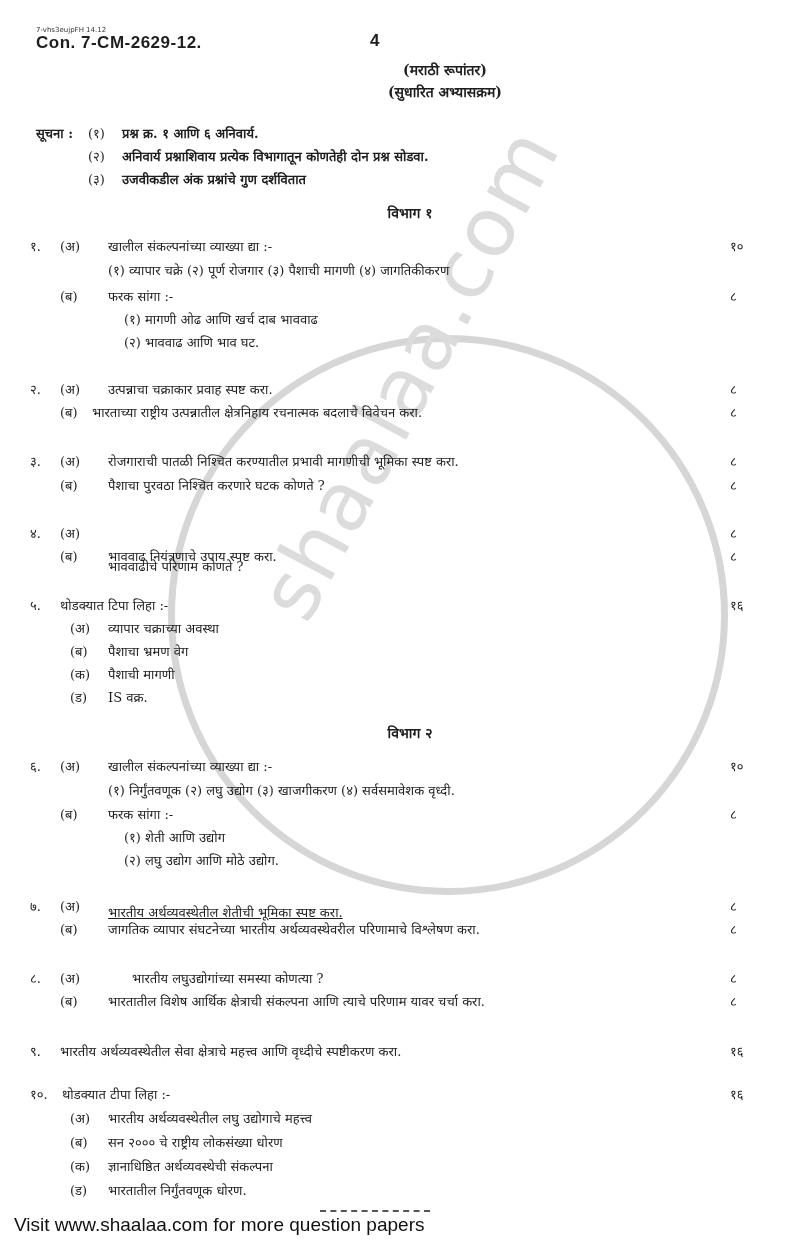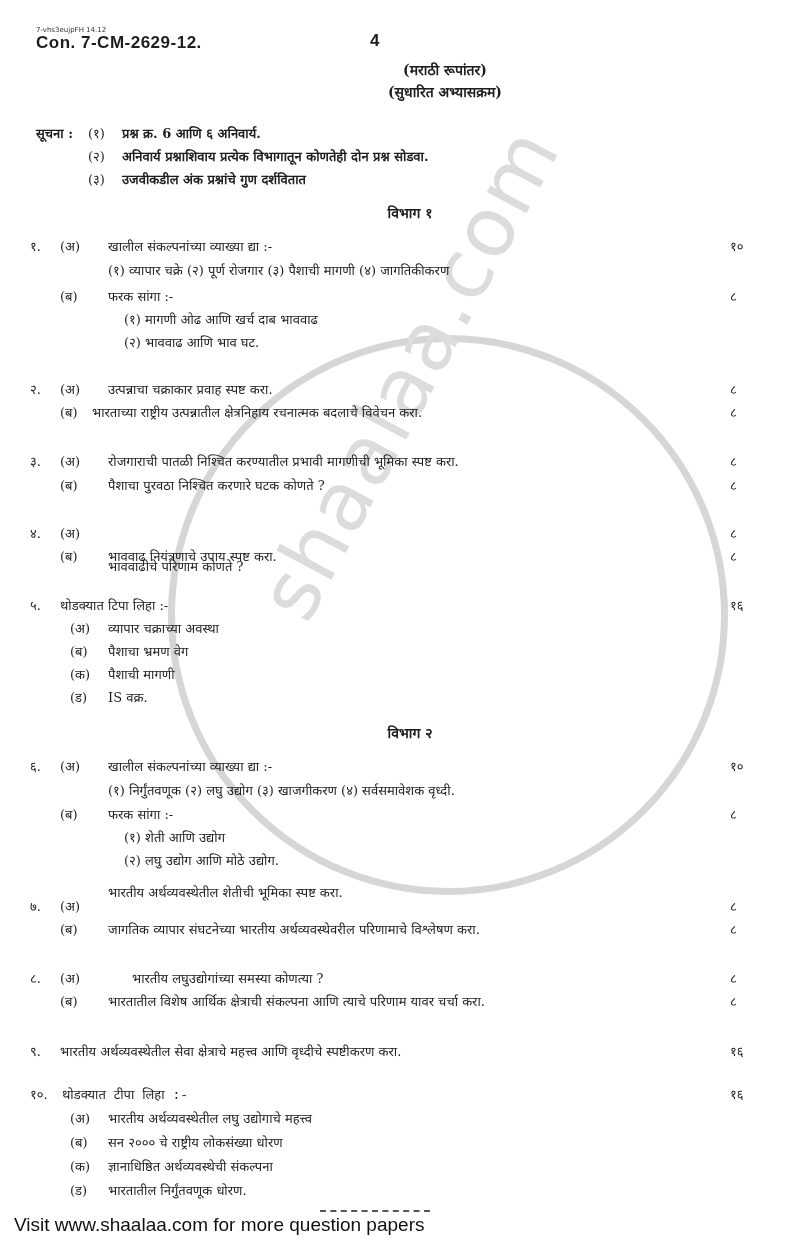--- a/index.html
+++ b/index.html
@@ -42,21 +42,21 @@
   <div class="code-small">7-vhs3eujpFH 14.12</div>
   <div class="code">Con. 7-CM-2629-12.</div>
   <div class="page-no">4</div>
   <div class="subtitle sub1">(मराठी रूपांतर)</div>
   <div class="subtitle sub2">(सुधारित अभ्यासक्रम)</div>
 </div>
 
 <div>
   <div class="line bold" style="left:36px; top:124px;">सूचना :</div>
   <div class="line" style="left:88px; top:124px;">(१)</div>
-  <div class="line bold" style="left:122px; top:124px;">प्रश्न क्र. 6 आणि ६ अनिवार्य.</div>
+  <div class="line bold" style="left:122px; top:124px;">प्रश्न क्र. १ आणि ६ अनिवार्य.</div>
   <div class="line" style="left:88px; top:147px;">(२)</div>
   <div class="line bold" style="left:122px; top:147px;">अनिवार्य प्रश्नाशिवाय प्रत्येक विभागातून कोणतेही दोन प्रश्न सोडवा.</div>
   <div class="line" style="left:88px; top:170px;">(३)</div>
   <div class="line bold" style="left:122px; top:170px;">उजवीकडील अंक प्रश्नांचे गुण दर्शवितात</div>
 </div>
 
 <div class="section" style="top:203px;">विभाग १</div>
 
 <div>
   <div class="line" style="left:30px; top:237px;">१.</div>
@@ -126,21 +126,21 @@
   <div class="line" style="left:60px; top:805px;">(ब)</div>
   <div class="line" style="left:108px; top:805px;">फरक सांगा :-</div>
   <div class="marks" style="top:805px;">८</div>
   <div class="line" style="left:124px; top:828px;">(१)  शेती आणि उद्योग</div>
   <div class="line" style="left:124px; top:851px;">(२)  लघु उद्योग आणि मोठे उद्योग.</div>
 </div>
 
 <div>
   <div class="line" style="left:30px; top:897px;">७.</div>
   <div class="line" style="left:60px; top:897px;">(अ)</div>
-  <div class="line" style="left:108px; top:883px;">भारतीय अर्थव्यवस्थेतील शेतीची भूमिका स्पष्ट करा.</div>
+  <div class="line" style="left:108px; top:903px;text-decoration:underline;">भारतीय अर्थव्यवस्थेतील शेतीची भूमिका स्पष्ट करा.</div>
   <div class="marks" style="top:897px;">८</div>
   <div class="line" style="left:60px; top:920px;">(ब)</div>
   <div class="line" style="left:108px; top:920px;">जागतिक व्यापार संघटनेच्या भारतीय अर्थव्यवस्थेवरील परिणामाचे विश्लेषण करा.</div>
   <div class="marks" style="top:920px;">८</div>
 </div>
 
 <div>
   <div class="line" style="left:30px; top:969px;">८.</div>
   <div class="line" style="left:60px; top:969px;">(अ)</div>
   <div class="line" style="left:108px; top:969px;margin-left:24px;">भारतीय लघुउद्योगांच्या समस्या कोणत्या ?</div>
@@ -151,21 +151,21 @@
 </div>
 
 <div>
   <div class="line" style="left:30px; top:1042px;">९.</div>
   <div class="line" style="left:60px; top:1042px;">भारतीय अर्थव्यवस्थेतील सेवा क्षेत्राचे महत्त्व आणि वृध्दीचे स्पष्टीकरण करा.</div>
   <div class="marks" style="top:1042px;">१६</div>
 </div>
 
 <div>
   <div class="line" style="left:30px; top:1085px;">१०.</div>
-  <div class="line" style="left:62px; top:1085px;font-family:Liberation Mono, monospace;">थोडक्यात टीपा लिहा :-</div>
+  <div class="line" style="left:62px; top:1085px;">थोडक्यात टीपा लिहा :-</div>
   <div class="marks" style="top:1085px;">१६</div>
   <div class="line" style="left:70px; top:1109px;">(अ)</div>
   <div class="line" style="left:108px; top:1109px;">भारतीय अर्थव्यवस्थेतील लघु उद्योगाचे महत्त्व</div>
   <div class="line" style="left:70px; top:1133px;">(ब)</div>
   <div class="line" style="left:108px; top:1133px;">सन २००० चे राष्ट्रीय लोकसंख्या धोरण</div>
   <div class="line" style="left:70px; top:1157px;">(क)</div>
   <div class="line" style="left:108px; top:1157px;">ज्ञानाधिष्ठित अर्थव्यवस्थेची संकल्पना</div>
   <div class="line" style="left:70px; top:1181px;">(ड)</div>
   <div class="line" style="left:108px; top:1181px;">भारतातील निर्गुंतवणूक धोरण.</div>
 </div>

